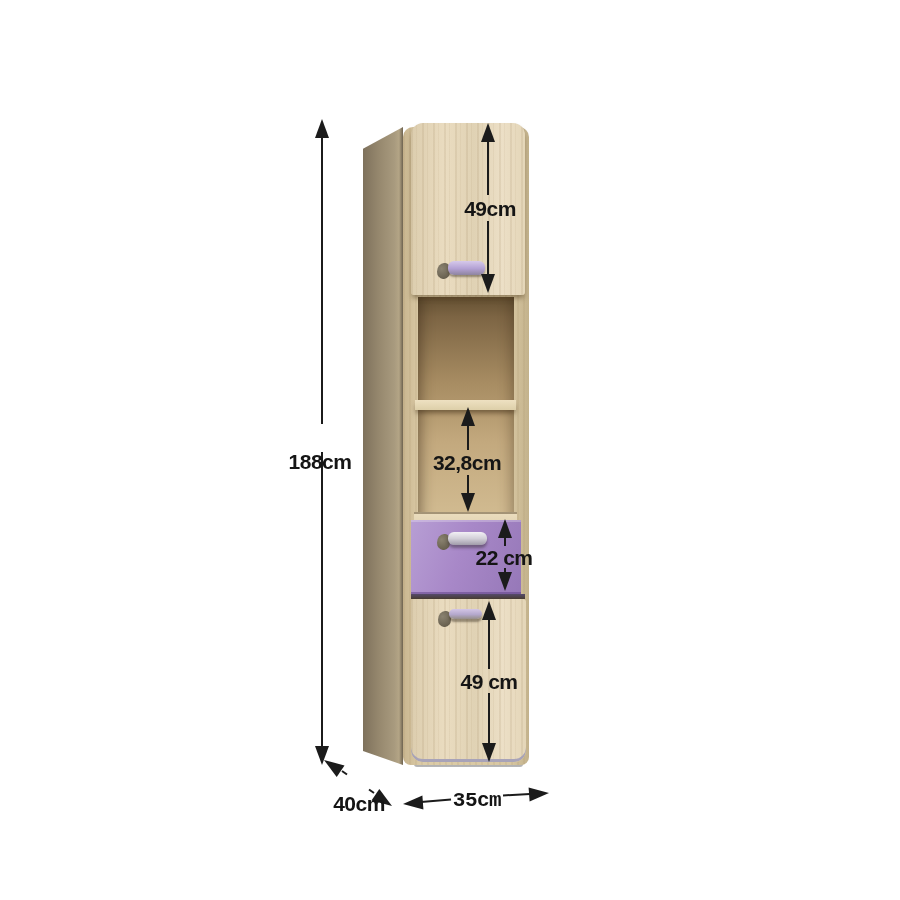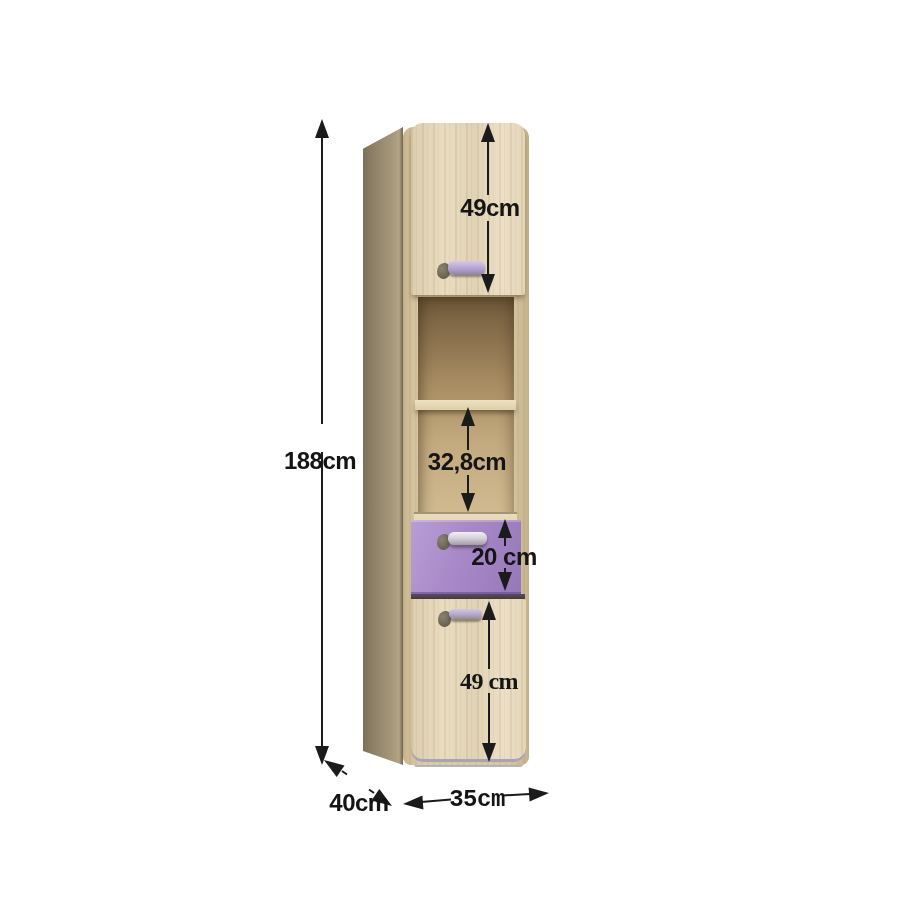--- a/index.html
+++ b/index.html
@@ -94,21 +94,21 @@
     background:linear-gradient(180deg,#d3c6e6 0%,#b4a8cc 55%,#968f8a 100%);
     box-shadow:0 3px 2px rgba(70,60,45,0.5);
   }
 
   
   .dims-svg{left:0;top:0;width:900px;height:900px;pointer-events:none;}
   .dims-svg line{stroke:#1b1b1b;stroke-width:2;}
   .dims-svg polygon{fill:#1b1b1b;stroke:none;}
   .dim-label{
     position:absolute;transform:translate(-50%,-50%);
-    font-weight:700;font-size:24px;line-height:1;color:#151515;
+    font-weight:700;font-size:21px;line-height:1;color:#151515;
     letter-spacing:-0.5px;white-space:nowrap;
   }
 </style>
 </head>
 <body>
 
 <div class="stage">
 
   <div class="abs side-panel"></div>
   <div class="abs plinth"></div>
@@ -175,17 +175,17 @@
       <polygon points="403,804 423.4,809.5 422.4,795.5"></polygon>
       <line x1="421" y1="802" x2="451" y2="799.6"></line>
       <line x1="503" y1="795.4" x2="530" y2="794"></line>
       <polygon points="549,793 529.6,801.5 528.6,787.5"></polygon>
     </g>
   </svg>
 
   <div class="dim-label" style="left:320px;top:437px;margin-top:24px;">188cm</div>
   <div class="dim-label" style="left:490px;top:208px;">49cm</div>
   <div class="dim-label" style="left:467px;top:462px;">32,8cm</div>
-  <div class="dim-label" style="left:504px;top:557px;">20 cm</div>
-  <div class="dim-label" style="left:489px;top:681px;font-family:Liberation Serif, serif;">49 cm</div>
+  <div class="dim-label" style="left:504px;top:557px;">22 cm</div>
+  <div class="dim-label" style="left:489px;top:681px;">49 cm</div>
   <div class="dim-label" style="left:359px;top:803px;">40cm</div>
   <div class="dim-label" style="left:477px;top:800px;font-family:Liberation Mono, monospace;">35cm</div>
 </div>
 
 </body></html>

